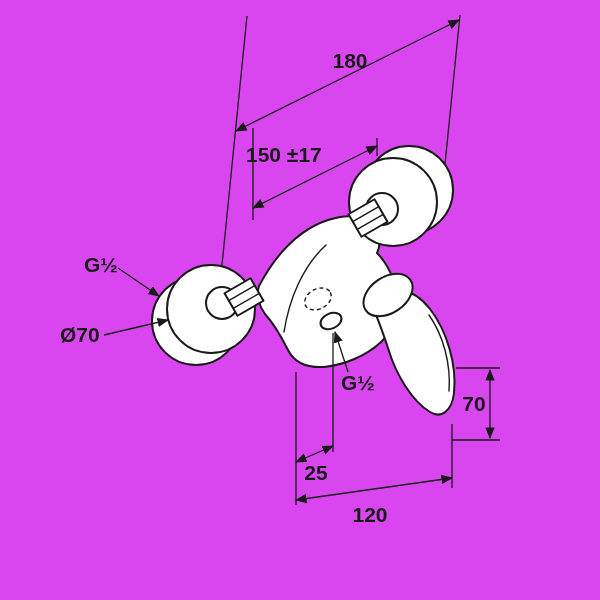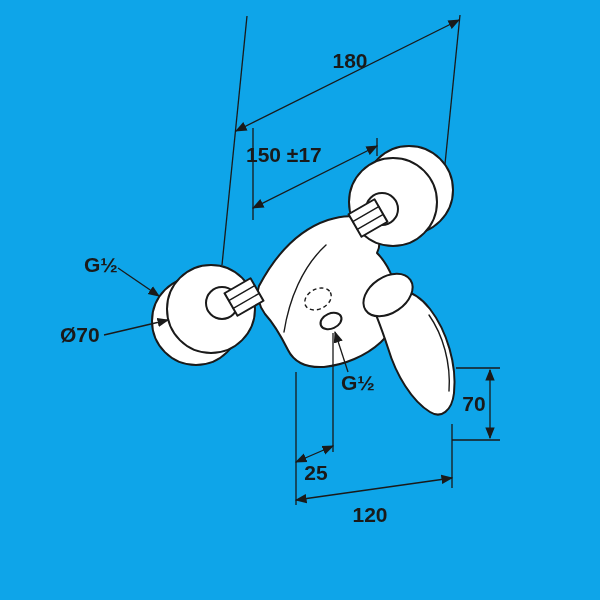--- a/index.html
+++ b/index.html
@@ -1,16 +1,16 @@
 <!DOCTYPE html>
 <html><head>
 <meta charset="utf-8">
 <style>
   html,body{margin:0;padding:0;background:#ffffff;}
-  .frame{width:600px;height:600px;background:#0ea5e9;overflow:hidden;}
+  .frame{width:600px;height:600px;background:#d946ef;overflow:hidden;}
   svg{display:block;}
   svg text{
     font-family:"Liberation Sans","DejaVu Sans",sans-serif;
     font-weight:600;
     font-size:21px;
     fill:#1a1a1a;
   }
   .outline{fill:#ffffff;stroke:#1a1a1a;stroke-width:2;stroke-linejoin:round;stroke-linecap:round;}
   .thin{fill:none;stroke:#1a1a1a;stroke-width:1.4;stroke-linecap:round;}
   .dashedline{fill:none;stroke:#1a1a1a;stroke-width:1.4;stroke-dasharray:4 3;}

